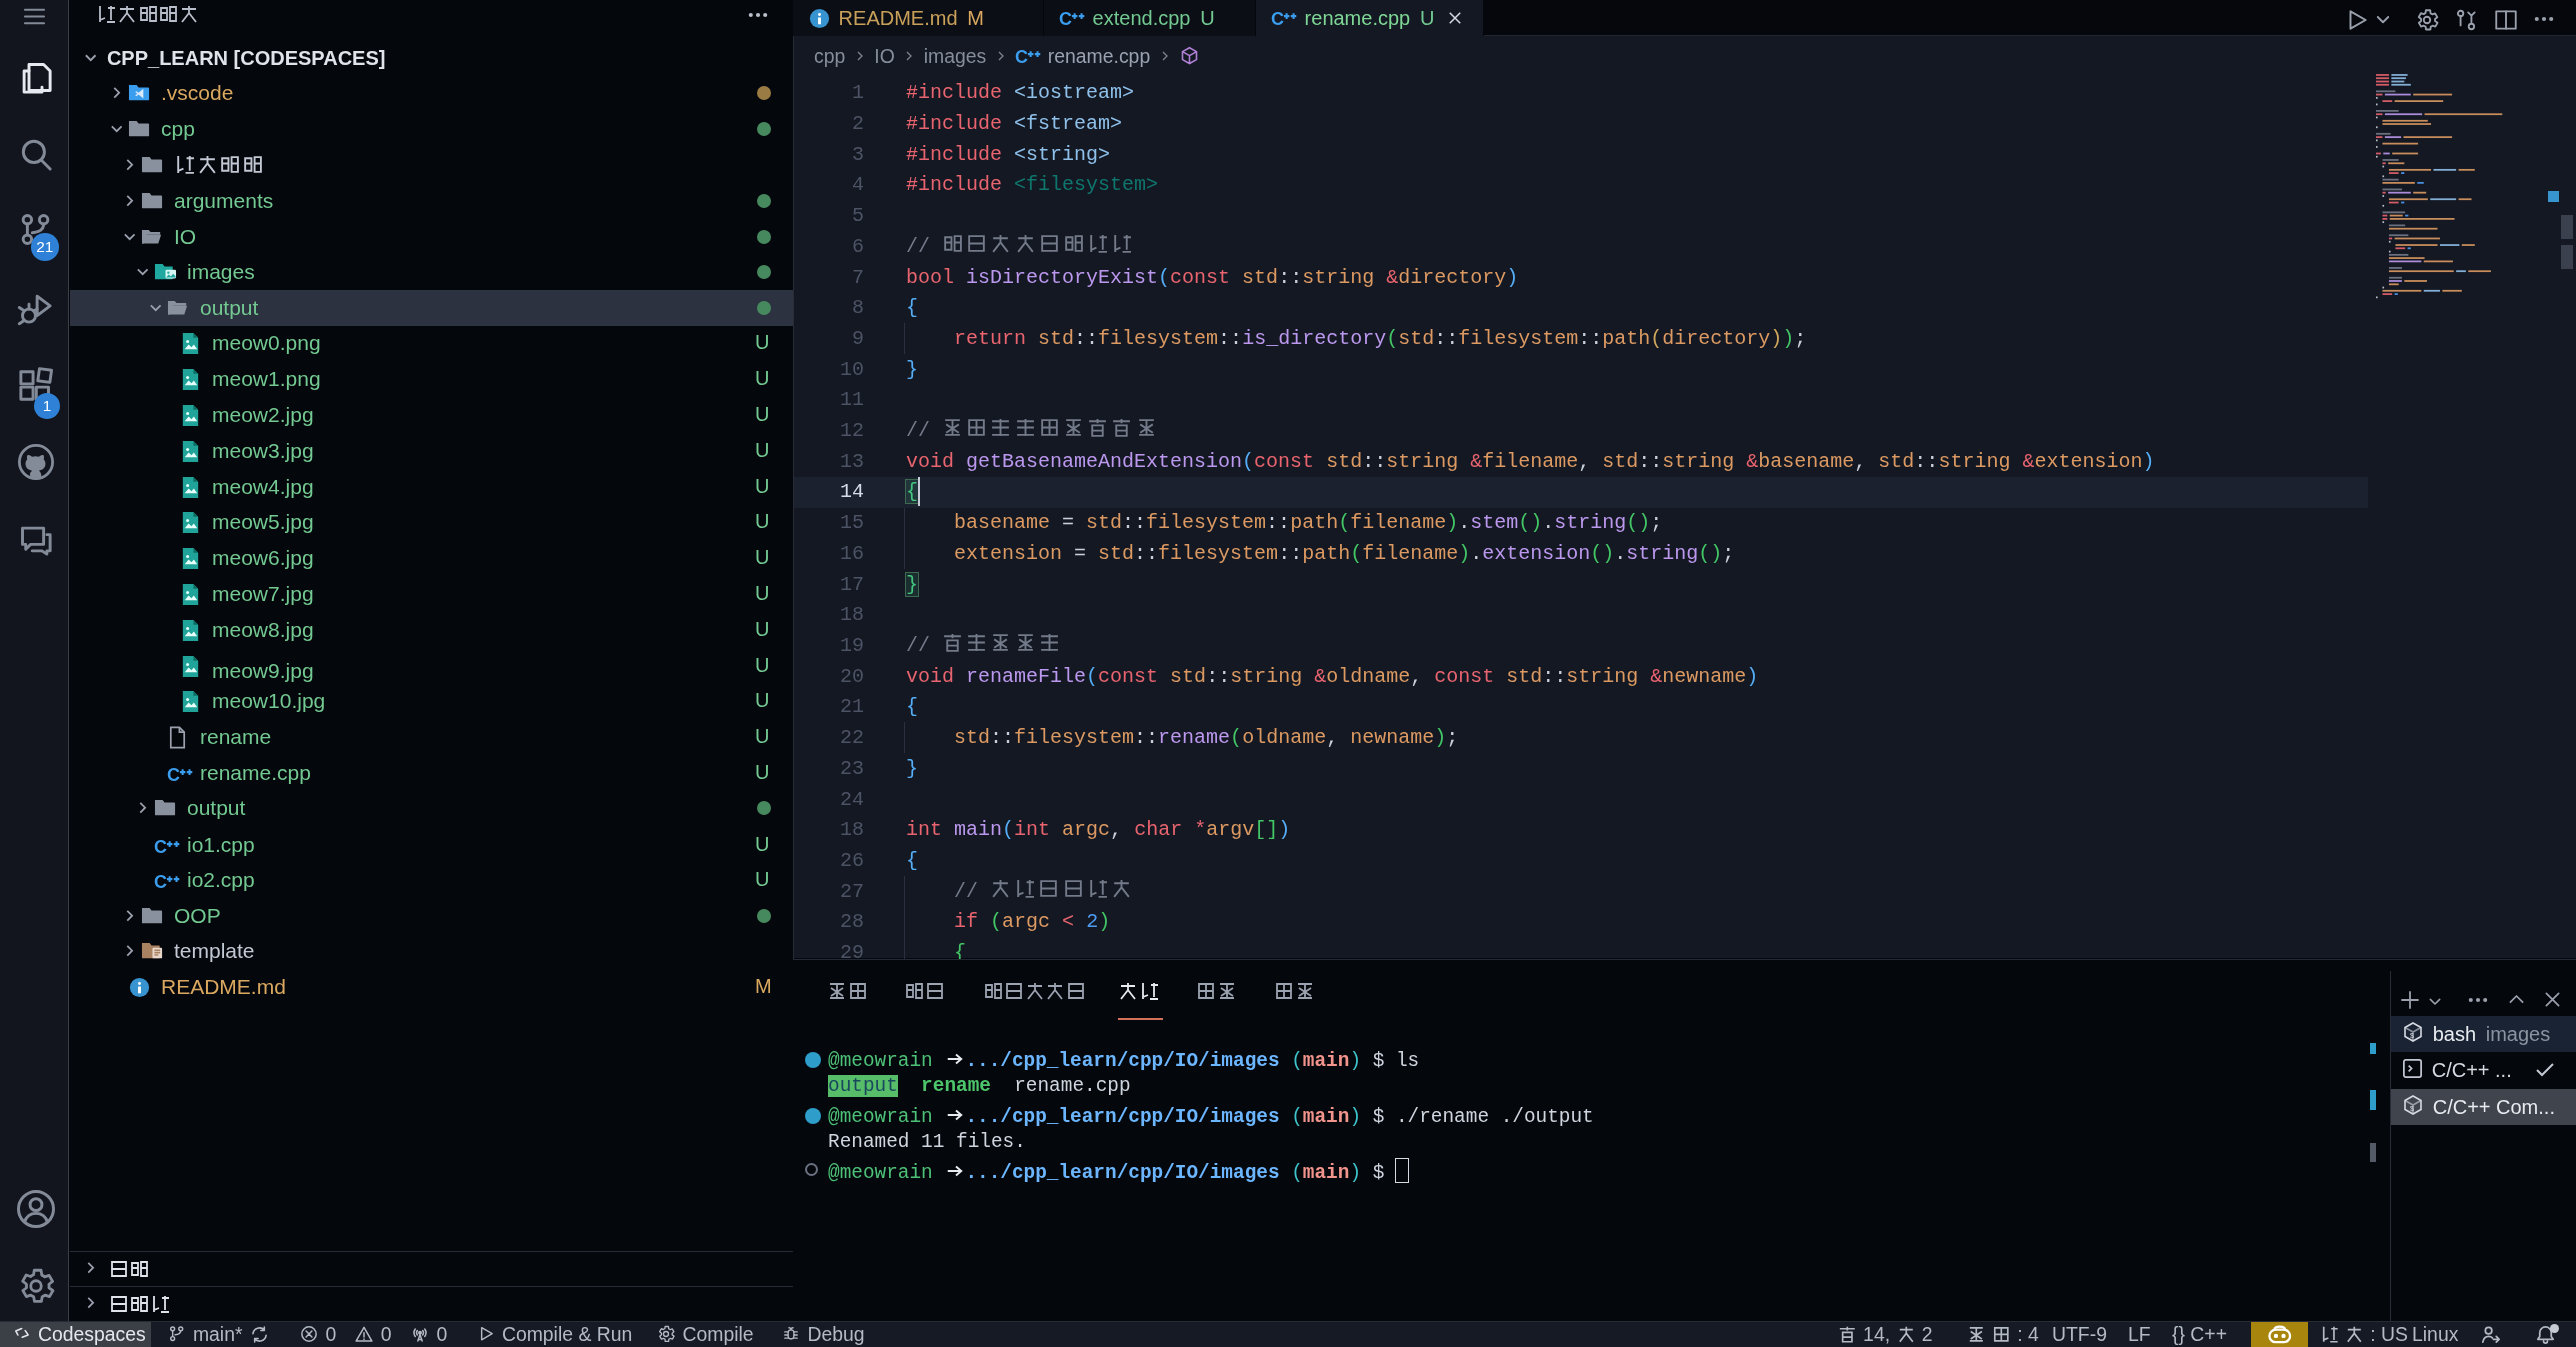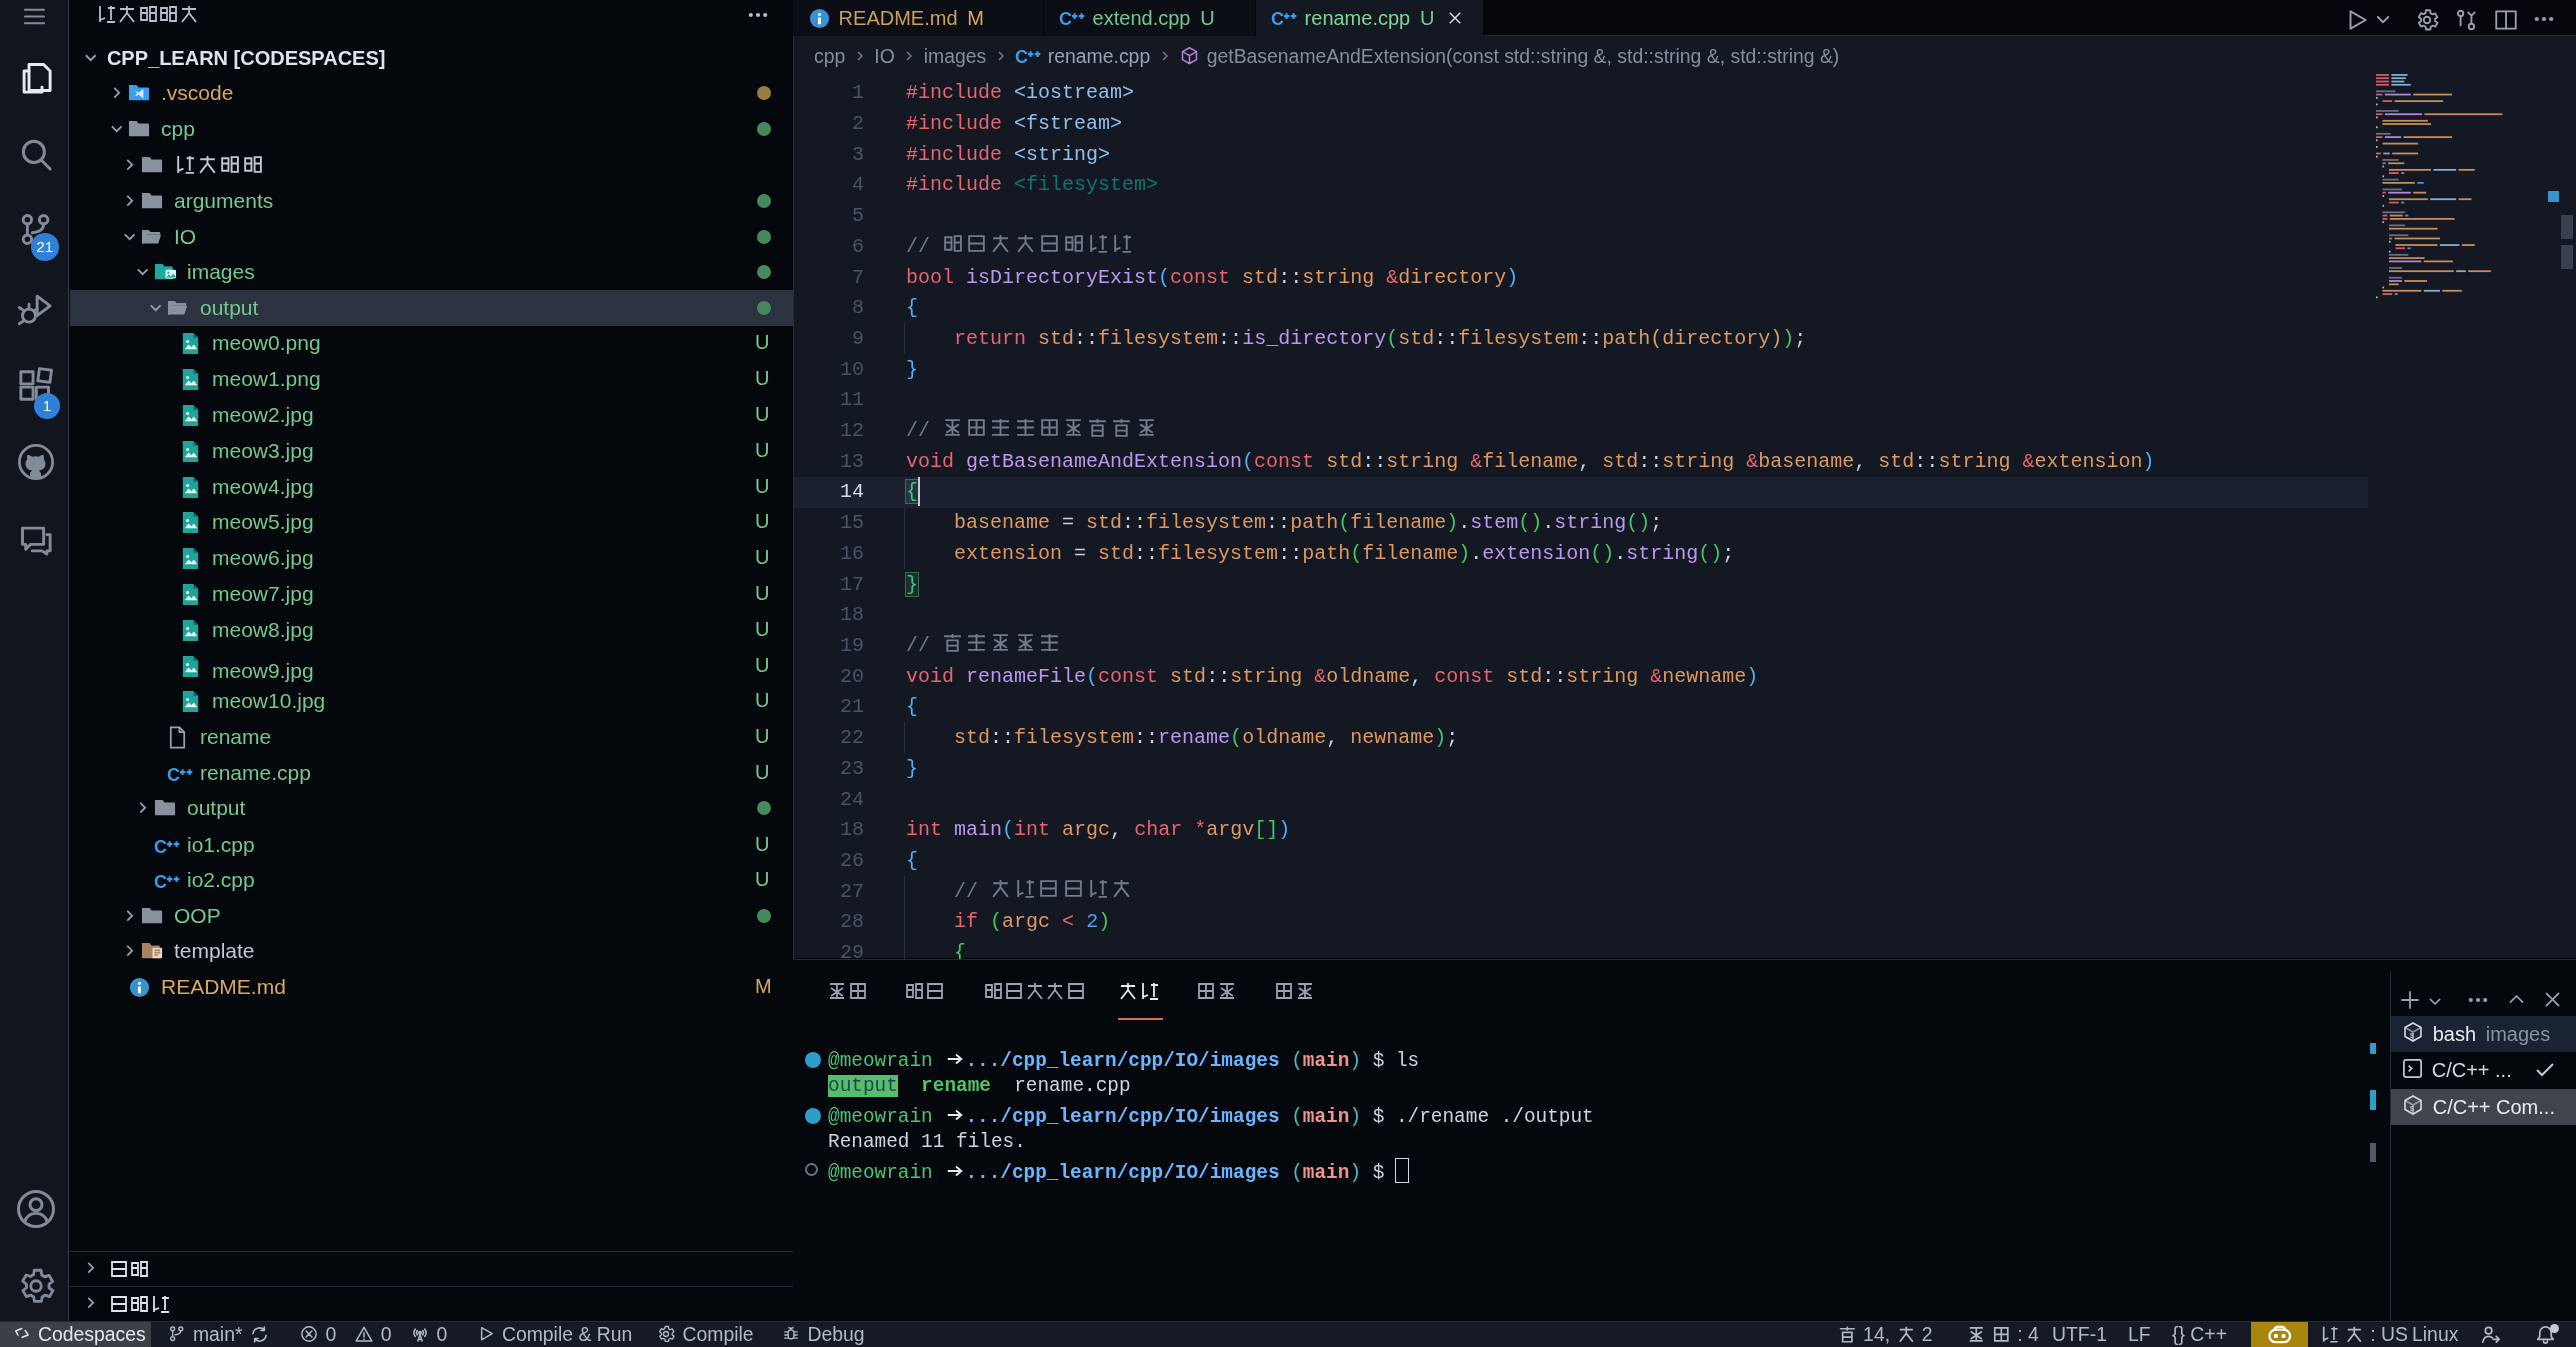--- a/index.html
+++ b/index.html
@@ -469,21 +469,20 @@
       <text x="0" y="19" font-family="Liberation Sans" font-weight="bold" font-size="18" fill="#3b9ded">C</text>
       <path d="M14 10h6M17 7v6M21.5 10h6M24.5 7v6" stroke="#3b9ded" stroke-width="2.2" transform="scale(0.92) translate(0,1)"></path>
     </svg>
     <span style="color:#9aa2b1">rename.cpp</span>
     <svg width="16" height="16" viewBox="0 0 24 24" fill="none" stroke="#7b828f" stroke-width="2">
       <path d="M9 6l6 6-6 6"></path>
     </svg>
     <svg width="21" height="21" viewBox="0 0 24 24" fill="none" stroke="#b180d7" stroke-width="1.8">
       <path d="M12 2l8 4.5v9L12 20l-8-4.5v-9z M12 11l8-4.5M12 11L4 6.5M12 11v9"></path>
     </svg>
-    <span>getBasenameAndExtension(const std::string &amp;, std::string &amp;, std::string &amp;)</span>
 </div>
 <div class="abs" style="left:794px;top:477px;width:1574px;height:31px;background:#1c2130"></div>
 <div class="abs" style="left:904px;top:323px;width:0.8px;height:31px;background:#2a3040"></div>
 <div class="abs" style="left:904px;top:508px;width:0.8px;height:31px;background:#2a3040"></div>
 <div class="abs" style="left:904px;top:538px;width:0.8px;height:31px;background:#2a3040"></div>
 <div class="abs" style="left:904px;top:722px;width:0.8px;height:31px;background:#2a3040"></div>
 <div class="abs" style="left:904px;top:876px;width:0.8px;height:31px;background:#2a3040"></div>
 <div class="abs" style="left:904px;top:907px;width:0.8px;height:31px;background:#2a3040"></div>
 <div class="abs" style="left:904px;top:937px;width:0.8px;height:31px;background:#2a3040"></div>
 <div class="cl" style="right:1712px;top:77px;color:#4c5364">1</div>
@@ -869,21 +868,21 @@
 <div class="abs" style="left:1967px;top:1321px;height:26px;display:flex;align-items:center;color:#b4bac5;font-size:19.4px;gap:6.5px">
     <svg style="width:18.6px;height:18.6px;vertical-align:-2.4px;margin:0 0px 0 0" viewBox="0 0 20 20">
       <use href="#h6"></use>
     </svg>
     <svg style="width:18.6px;height:18.6px;vertical-align:-2.4px;margin:0 0px 0 0" viewBox="0 0 20 20">
       <use href="#h2"></use>
     </svg>
     <span>: 4</span>
   </div>
 <div class="abs" style="left:2052px;top:1321px;height:26px;display:flex;align-items:center;color:#b4bac5;font-size:19.4px;gap:6.5px">
-    <span>UTF-1</span>
+    <span>UTF-9</span>
   </div>
 <div class="abs" style="left:2128px;top:1321px;height:26px;display:flex;align-items:center;color:#b4bac5;font-size:19.4px;gap:6.5px">
     <span>LF</span>
   </div>
 <div class="abs" style="left:2172px;top:1321px;height:26px;display:flex;align-items:center;color:#b4bac5;font-size:19.4px;gap:6.5px">
     <span>{} C++</span>
   </div>
 <div class="abs" style="left:2251px;top:1322px;width:57px;height:25px;background:#a8860d;display:flex;align-items:center;justify-content:center">
     <svg width="27.5" height="27.5" viewBox="0 0 24 24" fill="none" stroke="#ffffff" stroke-width="2" stroke-linecap="round" stroke-linejoin="round">
       <rect x="3" y="7.5" width="18" height="11" rx="5.5"></rect>

